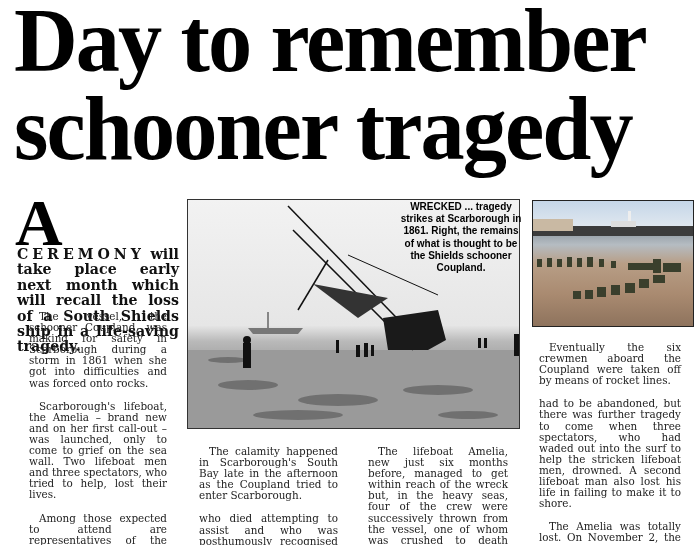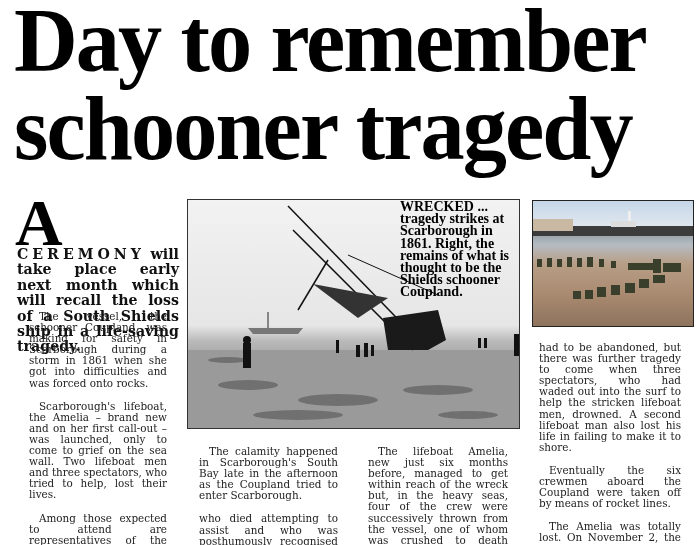--- a/index.html
+++ b/index.html
@@ -30,23 +30,23 @@
   .col1 { position:absolute; left:17px; top:299px; width:162px; }
   .col2 { position:absolute; left:187px; top:434px; width:163px; }
   .col3 { position:absolute; left:356px; top:434px; width:164px; }
   .col4 { position:absolute; left:527px; top:330px; width:166px; }
   .photo-main {
     position:absolute; left:187px; top:199px; width:333px; height:230px;
     border:1px solid #333; box-sizing:border-box; overflow:hidden;
     background:linear-gradient(#f2f2f2 0%, #e6e6e6 55%, #b9b9b9 62%, #8a8a8a 80%, #d8d8d8 100%);
   }
   .caption {
-    position:absolute; left:400px; top:201px; width:122px; 
-    font-family:Liberation Serif, serif; font-weight:bold;
-    font-size:14px; line-height:12.2px; color:#000;
+    position:absolute; left:400px; top:201px; width:122px; text-align:center;
+    font-family:Liberation Sans, sans-serif; font-weight:bold;
+    font-size:10px; line-height:12.2px; color:#000;
   }
   .photo-right {
     position:absolute; left:532px; top:200px; width:162px; height:127px;
     border:1px solid #222; box-sizing:border-box; overflow:hidden;
     background:linear-gradient(#c5d6e8 0%, #dfe7ef 20%, #9aa3ab 27%, #b5bcc2 35%, #b89e86 50%, #a98a70 75%, #8e735d 100%);
   }
 </style>
 </head>
 <body>
 
@@ -136,16 +136,16 @@
   <p>The calamity happened in Scarborough's South Bay late in the afternoon as the Coupland tried to enter Scarborough.</p>
   <p style="text-indent:0">who died attempting to assist and who was posthumously recognised for his bravery.</p>
   <p>As she rounded the pier-end, the wind blew her sails inside out and she was driven across the bay, final-</p>
 </div>
 
 <div class="body-text col3">
   <p>The lifeboat Amelia, new just six months before, managed to get within reach of the wreck but, in the heavy seas, four of the crew were successively thrown from the vessel, one of whom was crushed to death between the lifeboat itself and the wall. Eventually the boat</p>
 </div>
 
 <div class="body-text col4">
+  <p>Eventually the six crewmen aboard the Coupland were taken off by means of rocket lines.</p>
   <p style="text-indent:0">had to be abandoned, but there was further tragedy to come when three spectators, who had waded out into the surf to help the stricken lifeboat men, drowned. A second lifeboat man also lost his life in failing to make it to shore.</p>
-  <p>Eventually the six crewmen aboard the Coupland were taken off by means of rocket lines.</p>
   <p>The Amelia was totally lost. On November 2, the actual anniversary of the tragedy, there will also be an inspection of a new memorial stone to Lord Beauclark in Scarborough Cemetery.</p>
 </div>
 
 </body></html>

